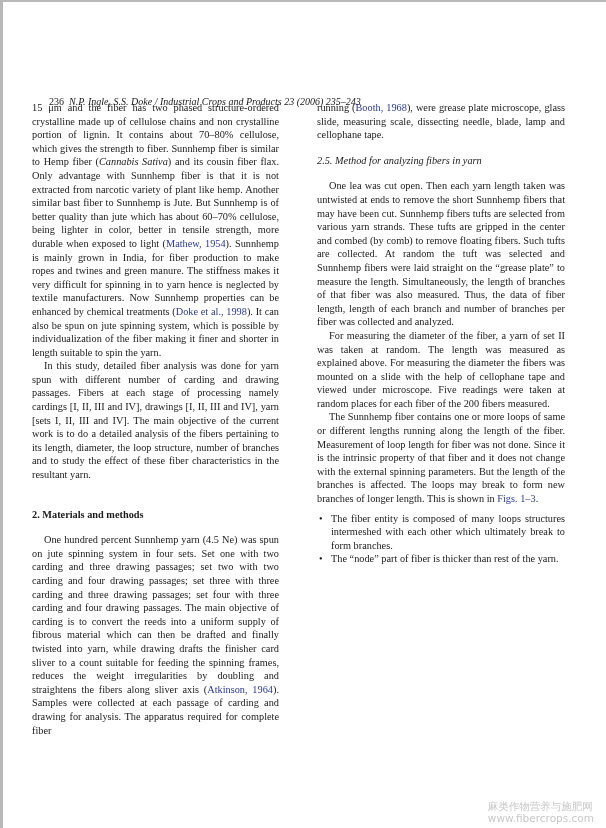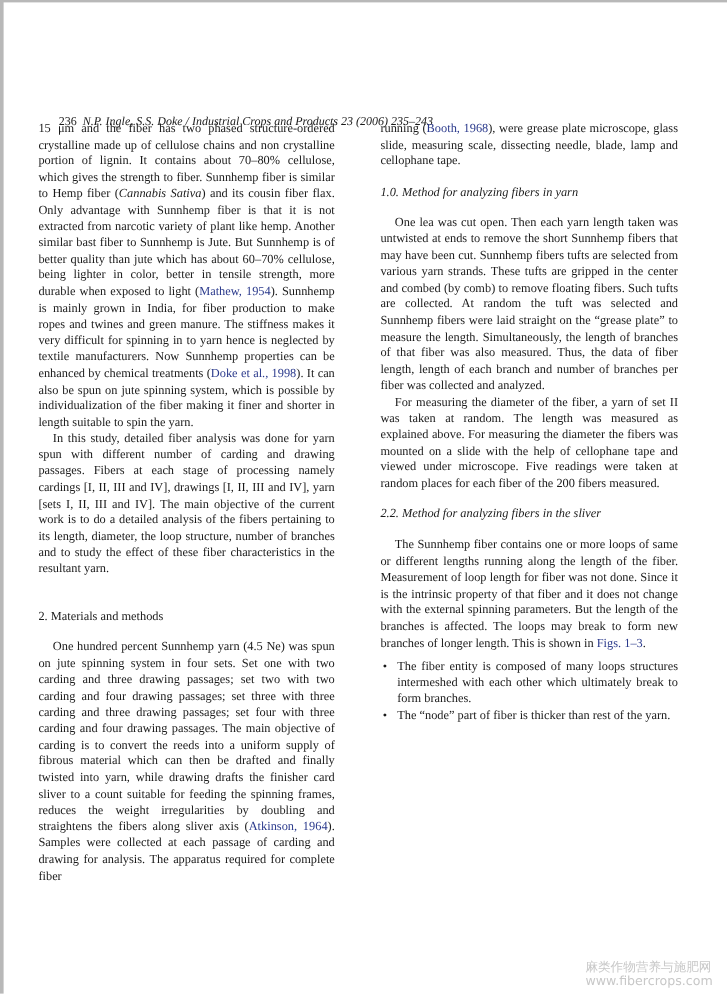--- a/index.html
+++ b/index.html
@@ -11,21 +11,21 @@
   .frame-left { position: absolute; left: 0; top: 0; width: 3px; height: 828px; background: #b8b8b8; }
   .running-head { position: absolute; top: 96px; left: 49px; width: 500px; font-size: 10px; height: 14px; }
   .page-num { position: absolute; left: 0; top: 0; }
   .journal-ref { position: absolute; left: 0; width: 500px; text-align: left; font-style: italic; top: 0; padding-left: 20px; box-sizing: border-box; }
   .col { position: absolute; top: 101px; width: 247px; font-size: 10.3px; line-height: 13.6px; text-align: justify; hyphens: auto; }
   .col-left { left: 32px; }
   .col-right { left: 317px; width: 248px; }
   p { margin: 0; }
   p.ind { text-indent: 12px; }
   .cite { color: #2b3a8c; }
-  h2.sec { font-size: 10.3px; font-weight: normal; margin: 26px 0 12px 0; }
+  h2.sec { font-size: 10.3px; font-weight: bold; margin: 26px 0 12px 0; }
   h3.sub { font-size: 10.3px; font-style: italic; font-weight: normal; margin: 12px 0 12px 0; }
   ul.bullets { margin: 6px 0 0 0; padding: 0 0 0 14px; list-style: none; }
   ul.bullets li { position: relative; }
   ul.bullets li .dot { position: absolute; left: -12px; top: 0; }
   .watermark { position: absolute; right: 12px; top: 800px; text-align: left; color: #c8c8c8; font-family: "DejaVu Sans", sans-serif; font-size: 10.5px; line-height: 12px; }
 </style>
 </head>
 <body>
 
 <div class="frame-top"></div>
@@ -38,24 +38,23 @@
 
 <div class="col col-left">
   <p><span>15 μm and the fiber has two phased structure-ordered crystalline made up of cellulose chains and non crystalline portion of lignin. It contains about 70–80% cellulose, which gives the strength to fiber. Sunnhemp fiber is similar to Hemp fiber (</span><i>Cannabis Sativa</i><span>) and its cousin fiber flax. Only advantage with Sunnhemp fiber is that it is not extracted from narcotic variety of plant like hemp. Another similar bast fiber to Sunnhemp is Jute. But Sunnhemp is of better quality than jute which has about 60–70% cellulose, being lighter in color, better in tensile strength, more durable when exposed to light (</span><a class="cite">Mathew, 1954</a><span>). Sunnhemp is mainly grown in India, for fiber production to make ropes and twines and green manure. The stiffness makes it very difficult for spinning in to yarn hence is neglected by textile manufacturers. Now Sunnhemp properties can be enhanced by chemical treatments (</span><a class="cite">Doke et al., 1998</a><span>). It can also be spun on jute spinning system, which is possible by individualization of the fiber making it finer and shorter in length suitable to spin the yarn.</span></p>
   <p class="ind">In this study, detailed fiber analysis was done for yarn spun with different number of carding and drawing passages. Fibers at each stage of processing namely cardings [I, II, III and IV], drawings [I, II, III and IV], yarn [sets I, II, III and IV]. The main objective of the current work is to do a detailed analysis of the fibers pertaining to its length, diameter, the loop structure, number of branches and to study the effect of these fiber characteristics in the resultant yarn.</p>
   <h2 class="sec">2.  Materials and methods</h2>
   <p class="ind"><span>One hundred percent Sunnhemp yarn (4.5 Ne) was spun on jute spinning system in four sets. Set one with two carding and three drawing passages; set two with two carding and four drawing passages; set three with three carding and three drawing passages; set four with three carding and four drawing passages. The main objective of carding is to convert the reeds into a uniform supply of fibrous material which can then be drafted and finally twisted into yarn, while drawing drafts the finisher card sliver to a count suitable for feeding the spinning frames, reduces the weight irregularities by doubling and straightens the fibers along sliver axis (</span><a class="cite">Atkinson, 1964</a><span>). Samples were collected at each passage of carding and drawing for analysis. The apparatus required for complete fiber</span></p>
 </div>
 
 <div class="col col-right">
   <p><span>running (</span><a class="cite">Booth, 1968</a><span>), were grease plate microscope, glass slide, measuring scale, dissecting needle, blade, lamp and cellophane tape.</span></p>
-  <h3 class="sub">1.0.  Method for analyzing fibers in yarn</h3>
+  <h3 class="sub">2.5.  Method for analyzing fibers in yarn</h3>
   <p class="ind">One lea was cut open. Then each yarn length taken was untwisted at ends to remove the short Sunnhemp fibers that may have been cut. Sunnhemp fibers tufts are selected from various yarn strands. These tufts are gripped in the center and combed (by comb) to remove floating fibers. Such tufts are collected. At random the tuft was selected and Sunnhemp fibers were laid straight on the “grease plate” to measure the length. Simultaneously, the length of branches of that fiber was also measured. Thus, the data of fiber length, length of each branch and number of branches per fiber was collected and analyzed.</p>
   <p class="ind">For measuring the diameter of the fiber, a yarn of set II was taken at random. The length was measured as explained above. For measuring the diameter the fibers was mounted on a slide with the help of cellophane tape and viewed under microscope. Five readings were taken at random places for each fiber of the 200 fibers measured.</p>
-  <h3 class="sub">2.2.  Method for analyzing fibers in the sliver</h3>
   <p class="ind"><span>The Sunnhemp fiber contains one or more loops of same or different lengths running along the length of the fiber. Measurement of loop length for fiber was not done. Since it is the intrinsic property of that fiber and it does not change with the external spinning parameters. But the length of the branches is affected. The loops may break to form new branches of longer length. This is shown in </span><a class="cite">Figs. 1–3</a><span>.</span></p>
   <ul class="bullets">
     <li><span class="dot">•</span><span>The fiber entity is composed of many loops structures intermeshed with each other which ultimately break to form branches.</span></li>
     <li><span class="dot">•</span><span>The “node” part of fiber is thicker than rest of the yarn.</span></li>
   </ul>
 </div>
 
 <div class="watermark">
   <div>麻类作物营养与施肥网</div>
   <div>www.fibercrops.com</div>

